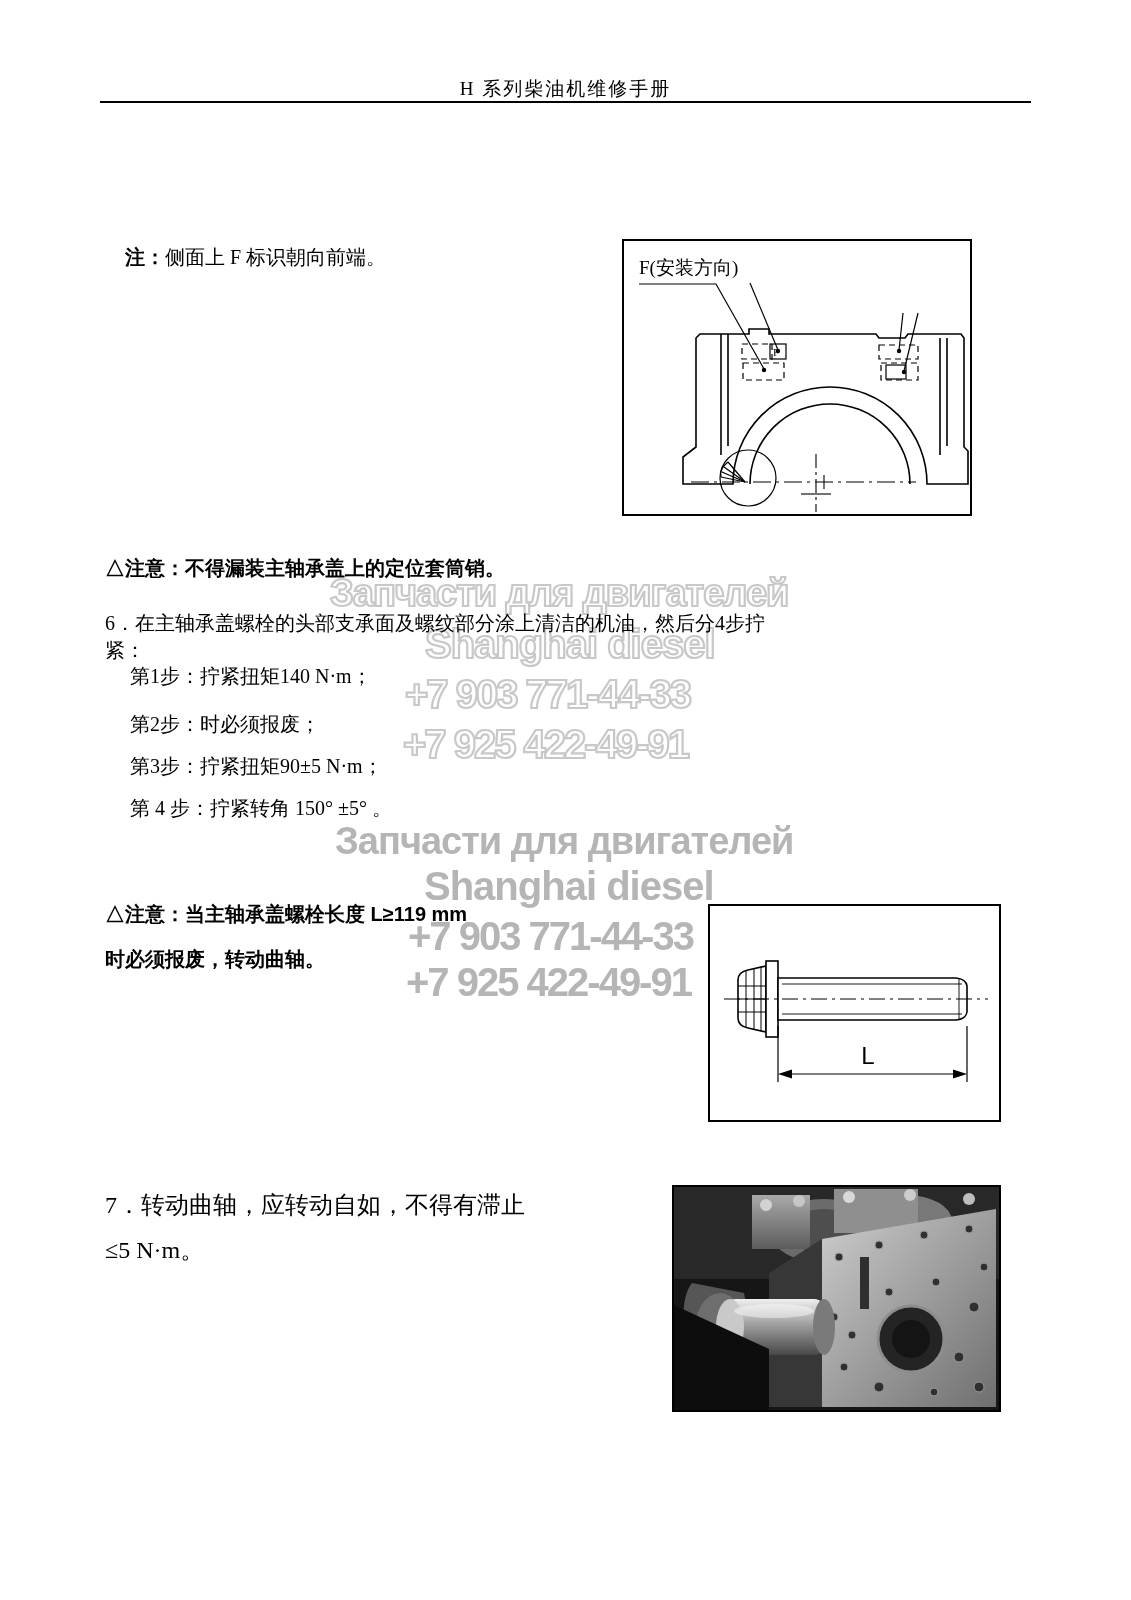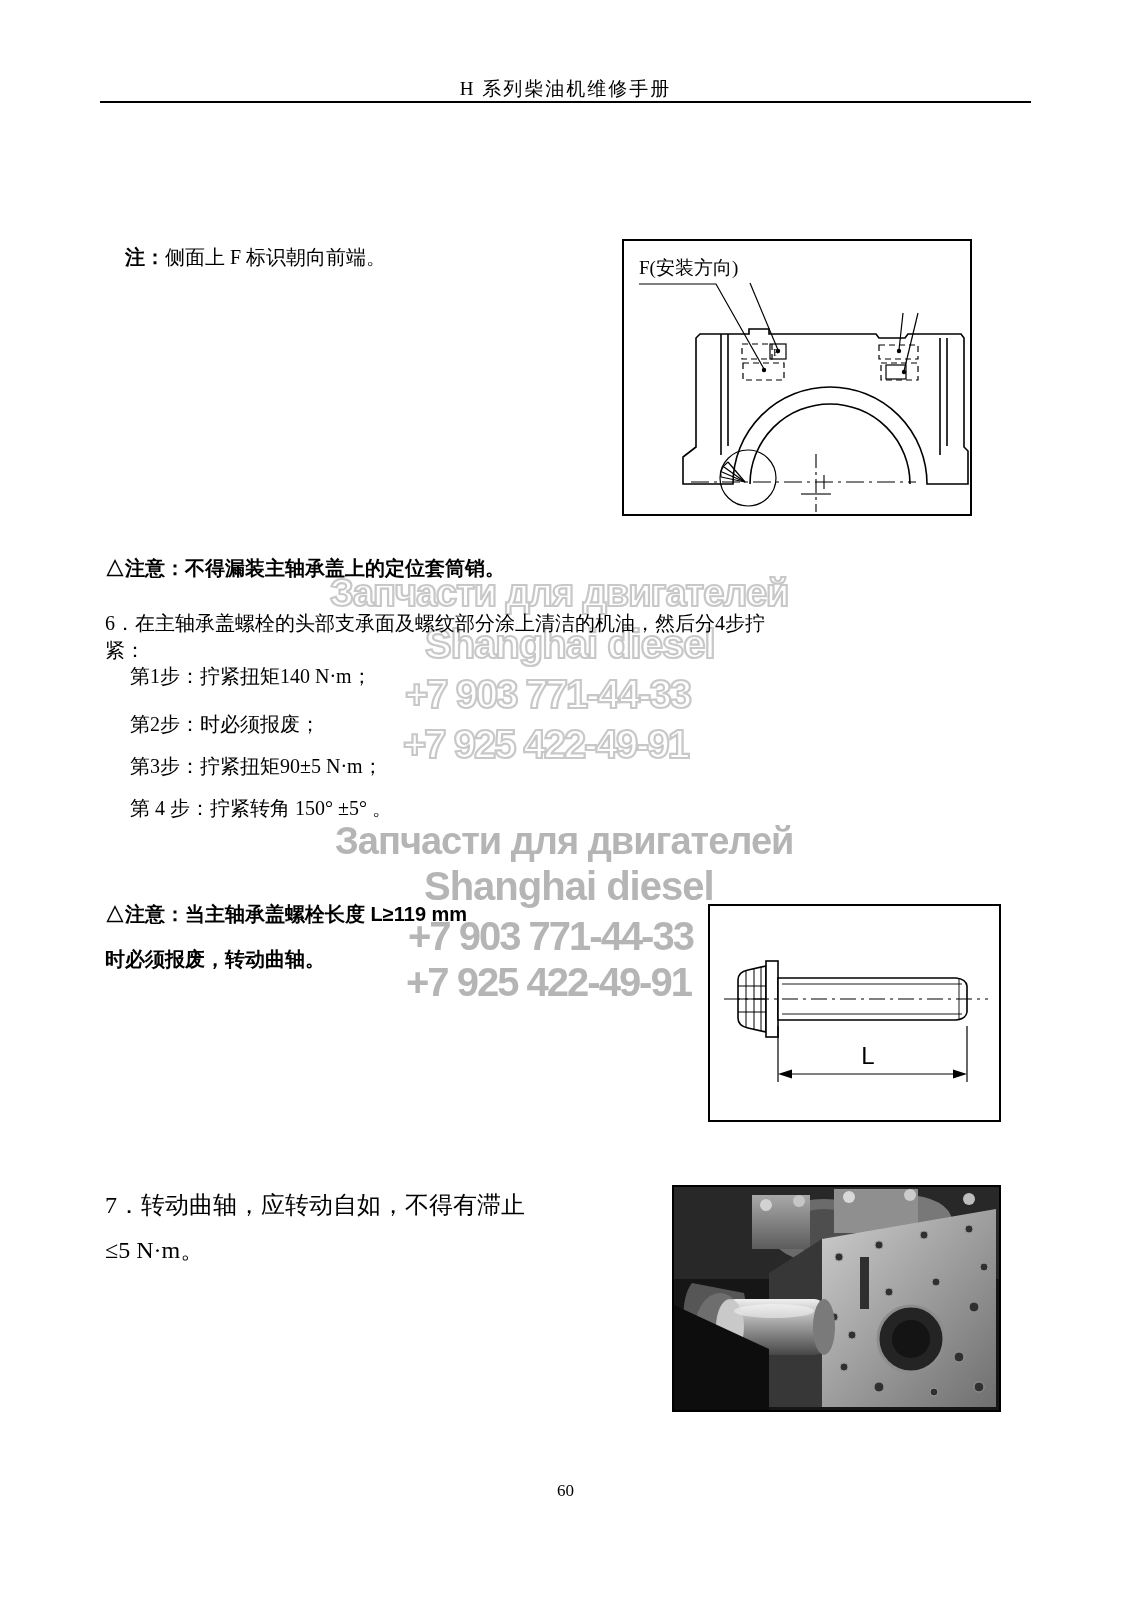--- a/index.html
+++ b/index.html
@@ -278,15 +278,14 @@
         <ellipse cx="46" cy="146" rx="26" ry="40" fill="#6e6e6e"></ellipse>
         <rect x="50" y="112" width="102" height="56" rx="12" fill="url(#gShaft)"></rect>
         <ellipse cx="56" cy="140" rx="14" ry="28" fill="#c9c9c9"></ellipse>
         <ellipse cx="150" cy="140" rx="11" ry="28" fill="#7a7a7a"></ellipse>
         <ellipse cx="100" cy="124" rx="40" ry="7" fill="#ffffff" opacity="0.45"></ellipse>
       </g>
       <polygon points="0,118 95,162 95,223 0,223" fill="#0d0d0d"></polygon>
     </svg>
   </div>
 
-  <div class="abs pagenum">60</div>
 
 </div>
 
 </body></html>

